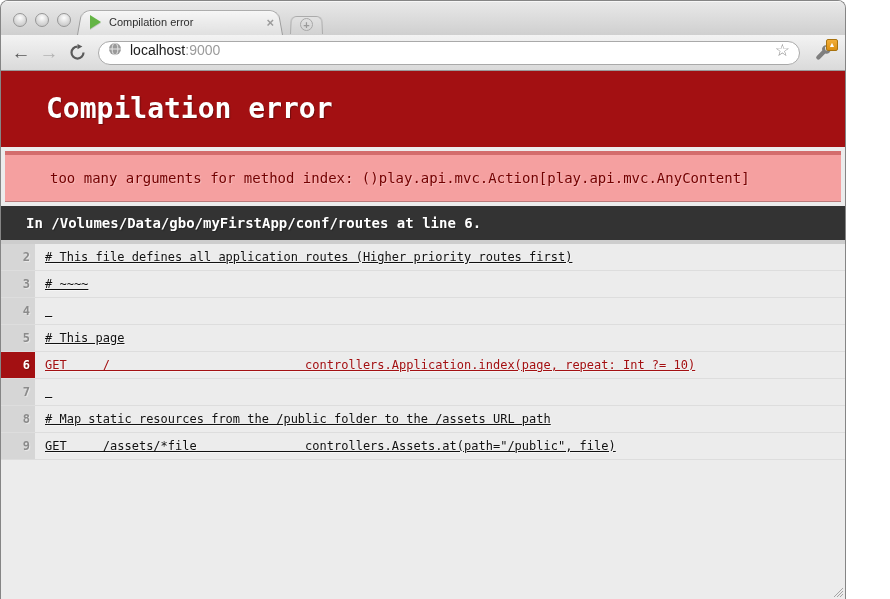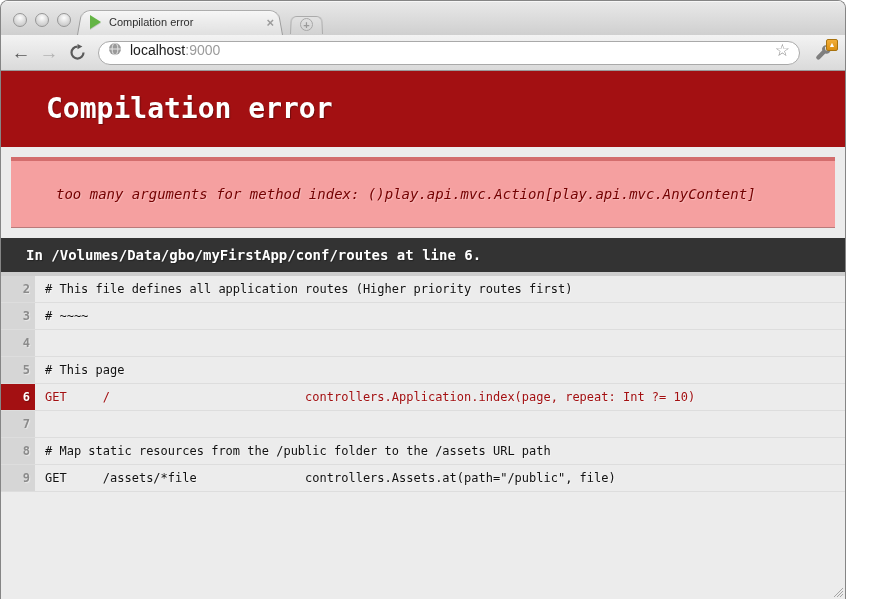--- a/index.html
+++ b/index.html
@@ -82,39 +82,38 @@
     color:#fff; font-size:7px; display:flex; align-items:center; justify-content:center; line-height:0;
   }
   
   .page { position:relative; height:528px; background:#ECECEC; font-family:"DejaVu Sans Mono", monospace; }
   h1.err-title {
     margin:0; background:#A31012; color:#fff; padding:20px 45px;
     font-size:28px; line-height:36px; font-weight:bold;
     text-shadow:1px 1px 1px rgba(0,0,0,.3);
   }
   .detail {
-    margin:10px; background:#F5A0A0; color:#730000;
+    margin:4px; background:#F5A0A0; color:#730000;
     border-top:4px solid #D36D6D; border-bottom:1px solid #BA7A7A;
-    padding:24px 45px; font-size:14px; line-height:18px;
+    padding:14px 45px; font-size:14px; line-height:18px;
     text-shadow:1px 1px 1px rgba(255,255,255,.3);
-    font-style:italic;
   }
   .location {
     margin:0; background:#333; color:#fff; font-weight:bold;
     padding:8px 25px; font-size:14px; line-height:18px;
     text-shadow:1px 1px 1px rgba(0,0,0,.3);
   }
   #source { border-top:4px solid #CDCDCD; }
   .srow { display:flex; border-bottom:1px solid #DDD; font-size:12px; line-height:16px;
           text-shadow:1px 1px 1px rgba(255,255,255,.5); }
   .ln {
     width:34px; padding:5px; text-align:right; flex:none;
     background:#D6D6D6; color:#8B8B8B; font-weight:bold;
   }
-  .code { flex:1; padding:5px 3px 5px 10px; white-space:pre; color:#111; }
+  .code { flex:1; padding:5px 3px 5px 10px; white-space:pre; color:#111;text-decoration:underline; }
   .srow.error .ln { background:#A31012; color:#fff; text-shadow:1px 1px 1px rgba(0,0,0,.3); }
   .srow.error .code { color:#A31012; }
   .resize-grip { position:absolute; right:2px; bottom:2px; }
 </style>
 </head>
 <body>
 
 <div class="window">
 
   <div class="tabstrip">

